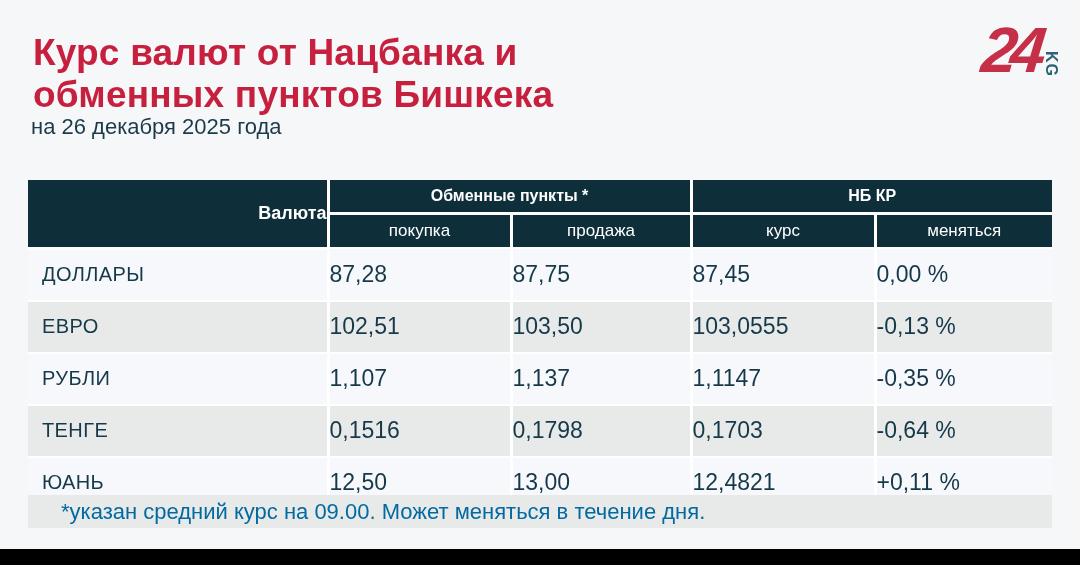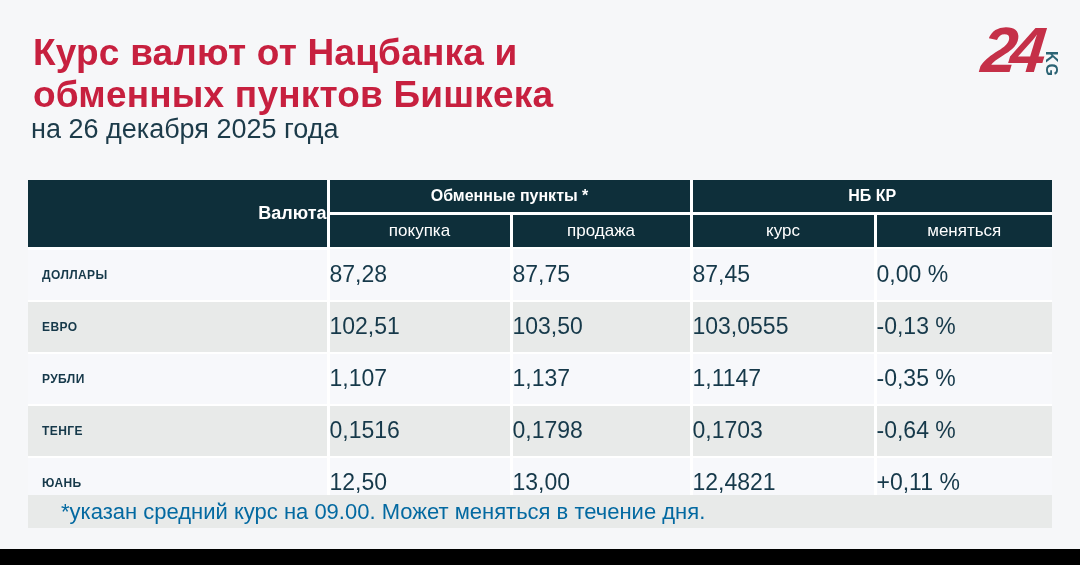--- a/index.html
+++ b/index.html
@@ -11,21 +11,21 @@
     overflow:hidden;
   }
   
   .title{
     position:absolute;left:33px;top:32px;
     font-size:37px;line-height:42px;font-weight:800;
     color:#C7203F;letter-spacing:0.2px;
   }
   .subtitle{
     position:absolute;left:31px;top:114px;
-    font-size:27px;font-weight:400;color:#1C3B4A;
+    font-size:22px;font-weight:400;color:#1C3B4A;
   }
   
   .logo{
     position:absolute;top:20px;right:20px;
     display:flex;align-items:flex-end;
   }
   .logo-24{
     font-size:64px;font-weight:800;font-style:italic;
     color:#C53048;letter-spacing:-7px;line-height:0.95;
     transform:skewX(-6deg);
@@ -52,21 +52,21 @@
   }
   .rates td{
     height:50px;text-align:left;
     font-size:23px;color:#16394A;
     border-bottom:2px solid #FFFFFF;
   }
   .rates tr:last-child td{border-bottom:none;}
   .rates th:not(:last-child),.rates td:not(:last-child){border-right:3px solid #FFFFFF;}
   .rates td.name{
     text-align:left;padding-left:14px;
-    font-size:12px;font-weight:700;letter-spacing:0.4px;
+    font-size:20px;font-weight:400;letter-spacing:0.4px;
   }
   .rates tr.odd td{background:#F7F8FB;}
   .rates tr.even td{background:#E8EAE9;}
   
   .footnote{
     position:absolute;left:28px;top:495px;
     width:1024px;height:33px;box-sizing:border-box;
     background:#E8EAE9;color:#0369a1;
     font-size:22px;line-height:33px;padding-left:33px;
   }

